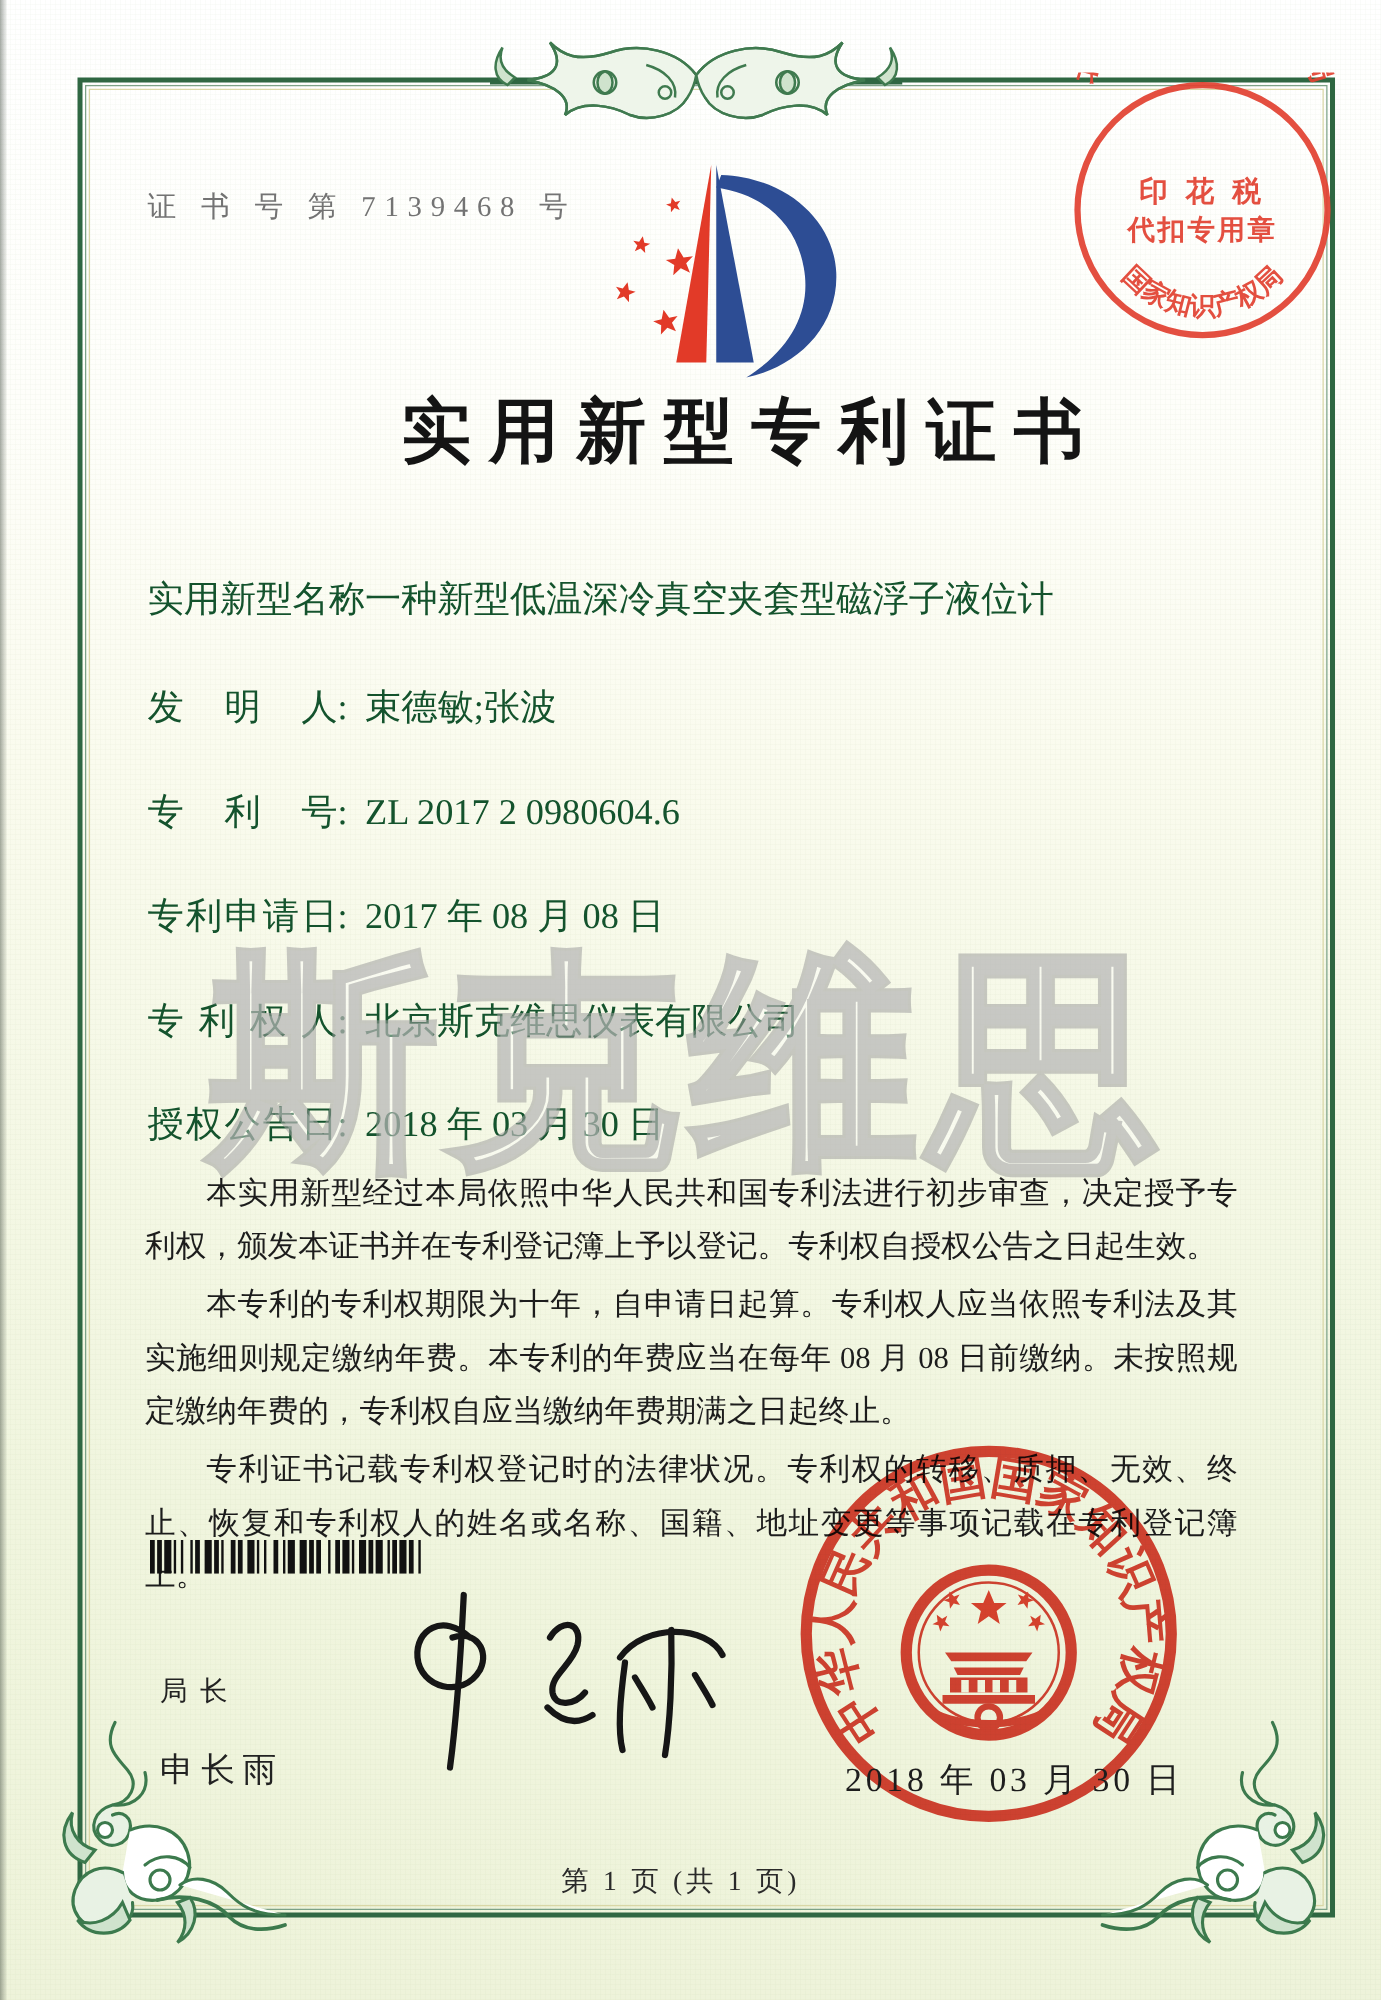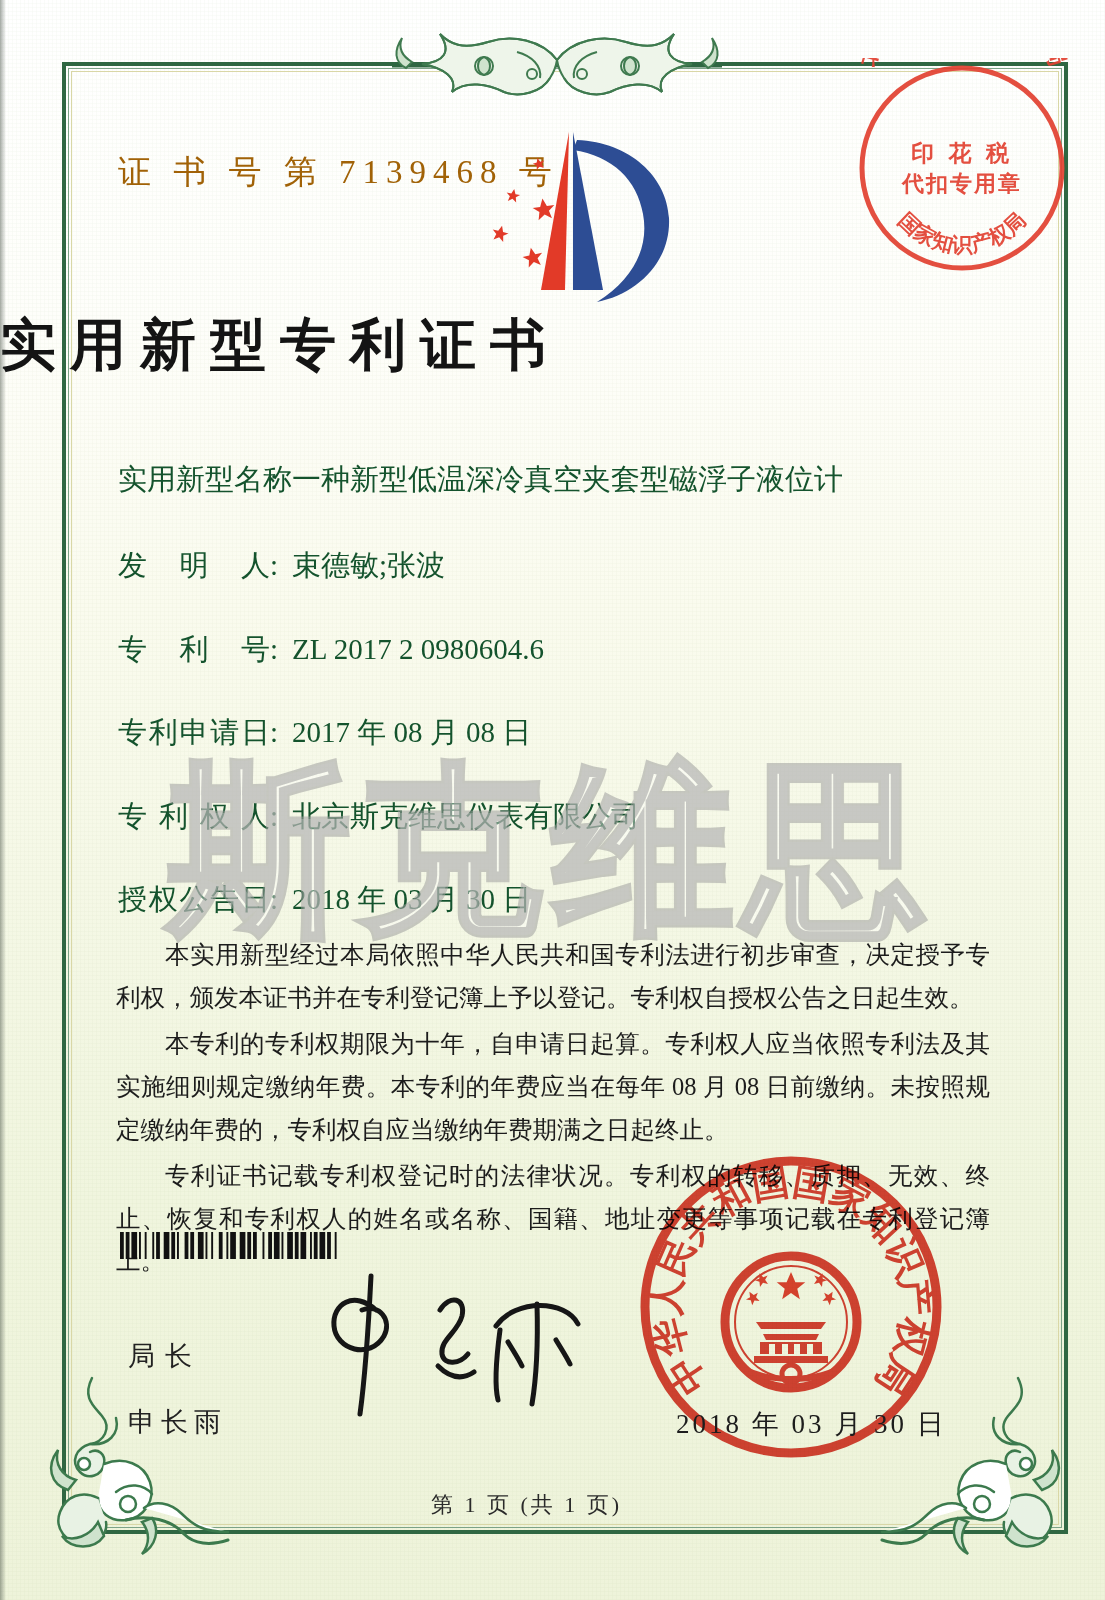--- a/index.html
+++ b/index.html
@@ -25,54 +25,54 @@
     border:4px solid #2f6742;
   }
   .frame::before{
     content:"";position:absolute;inset:2px;border:1px solid #7ca287;
   }
   .frame::after{
     content:"";position:absolute;inset:5px;border:1px solid #d9d7a6;
   }
   .cert-number{
     position:absolute;left:118px;top:150px;z-index:4;
-    font-size:33px;letter-spacing:7px;color:#a16207;
+    font-size:23px;letter-spacing:7px;color:#737373;
   }
   .top-frieze{position:absolute;left:392px;top:22px;z-index:3;}
   .corner-ornament{position:absolute;z-index:3;}
   .corner-ornament.left{left:32px;top:1372px;}
   .corner-ornament.right{left:878px;top:1372px;transform:scaleX(-1);}
   .logo{position:absolute;left:445px;top:122px;z-index:4;}
   .tax-stamp{position:absolute;left:852px;top:58px;z-index:4;opacity:.93;}
   .title{
     position:absolute;left:0;top:308px;width:881px;z-index:4;
-    text-align:left;font-size:56px;font-weight:bold;letter-spacing:14px;color:#141414;
+    text-align:right;font-size:56px;font-weight:bold;letter-spacing:14px;color:#141414;
   }
   .fields{position:absolute;left:118px;top:460px;width:880px;z-index:4;}
   .field-row{position:absolute;left:0;font-size:29px;white-space:nowrap;color:#14532d;}
   .field-row .lbl{display:inline-block;width:152px;text-align:justify;text-align-last:justify;}
   .field-row .sep{display:inline-block;margin-right:14px;}
   .paragraphs{
     position:absolute;left:112px;top:930px;width:882px;z-index:4;
     font-size:24.5px;line-height:1.74;text-align:justify;color:#1c1c1c;
   }
   .paragraphs p{margin:4px;text-indent:2em;}
   .barcode{position:absolute;left:120px;top:1232px;z-index:4;}
   .officials{position:absolute;left:128px;top:1338px;z-index:4;font-family:"Liberation Sans","DejaVu Sans",sans-serif;color:#222;}
-  .officials .role{font-size:27px;letter-spacing:10px;}
+  .officials .role{font-size:22px;letter-spacing:10px;}
   .officials .name{font-size:27px;letter-spacing:6px;margin-top:30px;}
   .signature{position:absolute;left:288px;top:1268px;z-index:5;}
   .seal{position:absolute;left:636px;top:1152px;z-index:4;mix-blend-mode:multiply;opacity:.95;}
   .seal-date{
     position:absolute;left:676px;top:1406px;z-index:5;
     font-size:27px;letter-spacing:3px;color:#1d1d1d;white-space:nowrap;
   }
   .footer{
-    position:absolute;left:10px;top:1490px;width:1033px;text-align:center;z-index:4;
-    font-size:22px;letter-spacing:3px;color:#2a2a2a;
+    position:absolute;left:0;top:1490px;width:1033px;text-align:center;z-index:4;
+    font-size:22px;letter-spacing:3px;color:#2a2a2a;padding-left:28px;
   }
   .watermark{
     position:absolute;left:552px;top:852px;transform:translate(-50%,-50%);z-index:6;
     font-family:"Liberation Sans","DejaVu Sans",sans-serif;
     font-size:182px;font-weight:800;letter-spacing:10px;white-space:nowrap;
     color:rgba(255,255,255,0.38);
     -webkit-text-stroke:5px rgba(158,158,158,0.55);
     pointer-events:none;
   }
   .scan-edge{position:absolute;left:0;top:0;width:6px;height:1600px;z-index:7;

